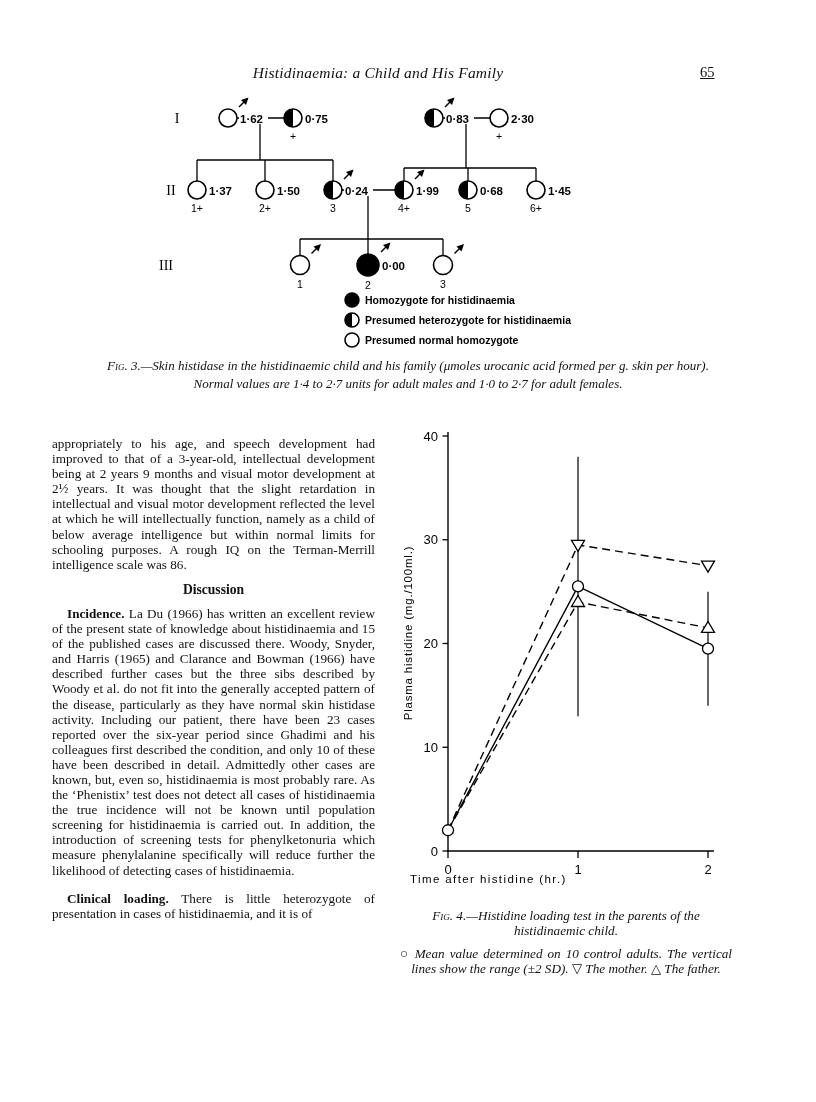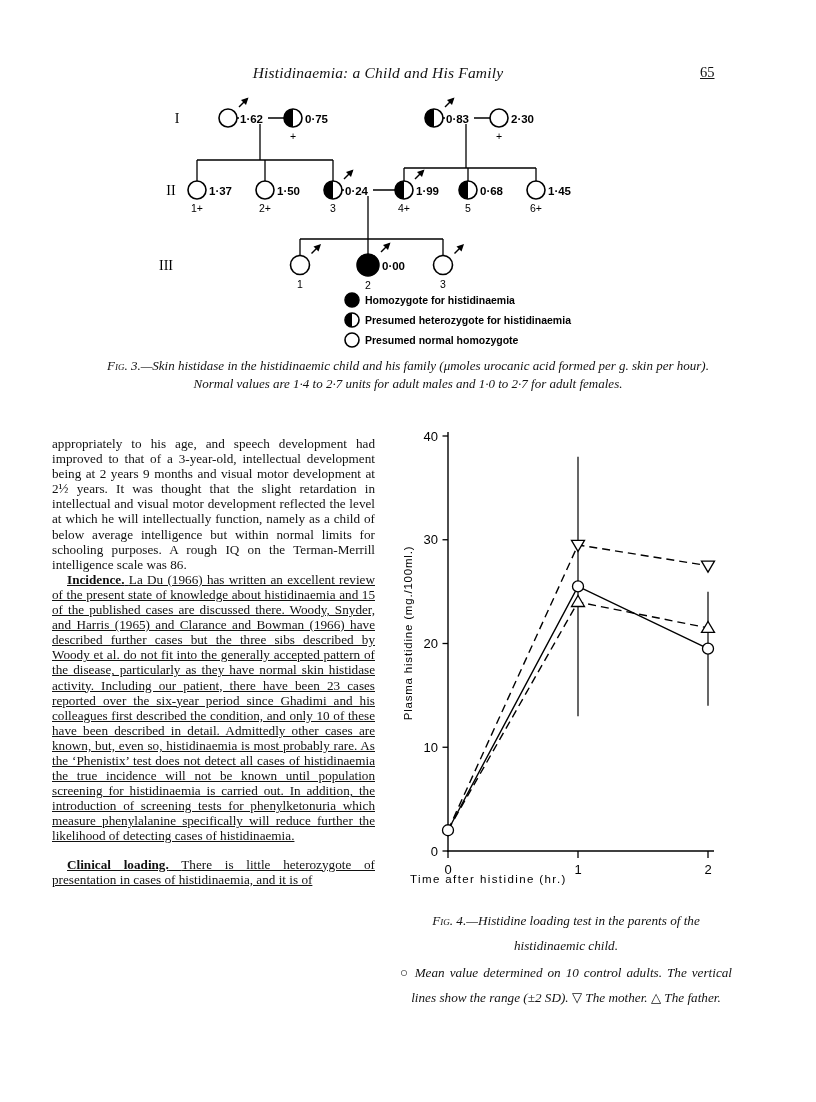--- a/index.html
+++ b/index.html
@@ -9,30 +9,30 @@
   .head-title{position:absolute;left:0;width:756px;text-align:center;font-style:italic;
               font-size:15.5px;letter-spacing:.2px;}
   .page-num{position:absolute;left:700px;top:0;font-size:14.5px;text-decoration:underline;}
   #pedigree-svg{position:absolute;top:92px;left:0;width:816px;height:262px;}
   .fig3-caption{position:absolute;top:357px;left:96px;width:624px;text-align:center;
                 font-style:italic;font-size:13px;line-height:1.4;}
   .cap-label{font-style:italic;font-variant:small-caps;}
   .col-left{position:absolute;top:400px;left:52px;width:323px;font-size:13.2px;
             line-height:15.1px;text-align:justify;margin-top:36px;}
   .col-left p{margin:0;}
-  .indent{text-indent:15px;text-decoration:underline;}
+  .indent{text-indent:15px;}
   .sp{margin-top:13px !important;}
   .lead{font-weight:bold;}
   .section-head{text-align:center;font-weight:bold;font-size:13.6px;margin:10px 0 9px 0;
                 text-indent:0;font-family:"Liberation Serif","DejaVu Serif",serif;}
   #fig4-svg{position:absolute;top:418px;left:398px;width:380px;height:486px;}
   .fig4-caption{position:absolute;top:908px;left:400px;width:332px;font-style:italic;
-                font-size:13.2px;line-height:25px;}
+                font-size:13.2px;line-height:15px;}
   .fig4-caption .c1{text-align:center;}
-  .fig4-caption .c2{text-align:justify;text-align-last:center;margin-top:2px;}
+  .fig4-caption .c2{text-align:justify;text-align-last:center;margin-top:8px;}
 </style>
 </head>
 <body>
 
 <div class="page">
 
   <div class="running-head">
     <div class="head-title">Histidinaemia: a Child and His Family</div>
     <div class="page-num">65</div>
   </div>
@@ -143,20 +143,21 @@
       </g>
     </svg>
 
   <div class="fig3-caption">
     <div><span class="cap-label">Fig. 3.</span><span>—Skin histidase in the histidinaemic child and his family (μmoles urocanic acid formed per g. skin per hour).</span></div>
     <div>Normal values are 1·4 to 2·7 units for adult males and 1·0 to 2·7 for adult females.</div>
   </div>
 
   <div class="col-left">
     <p class="body-p">appropriately to his age, and speech development had improved to that of a 3-year-old, intellectual development being at 2 years 9 months and visual motor development at 2½ years.  It was thought that the slight retardation in intellectual and visual motor development reflected the level at which he will intellectually function, namely as a child of below average intelligence but within normal limits for schooling purposes.  A rough IQ on the Terman-Merrill intelligence scale was 86.</p>
+    <h3 class="section-head">Discussion</h3>
     <p class="body-p indent"><span class="lead">Incidence.</span> <span>La Du (1966) has written an excellent review of the present state of knowledge about histidinaemia and 15 of the published cases are discussed there.  Woody, Snyder, and Harris (1965) and Clarance and Bowman (1966) have described further cases but the three sibs described by Woody et al. do not fit into the generally accepted pattern of the disease, particularly as they have normal skin histidase activity.  Including our patient, there have been 23 cases reported over the six-year period since Ghadimi and his colleagues first described the condition, and only 10 of these have been described in detail.  Admittedly other cases are known, but, even so, histidinaemia is most probably rare.  As the ‘Phenistix’ test does not detect all cases of histidinaemia the true incidence will not be known until population screening for histidinaemia is carried out.  In addition, the introduction of screening tests for phenylketonuria which measure phenylalanine specifically will reduce further the likelihood of detecting cases of histidinaemia.</span></p>
     <p class="body-p indent sp"><span class="lead">Clinical loading.</span> <span>There is little heterozygote of presentation in cases of histidinaemia, and it is of</span></p>
   </div>
 
   <svg id="fig4-svg" viewBox="0 0 380 486">
       <g stroke="#000" stroke-width="1.4">
         <line x1="50" y1="14" x2="50" y2="433.7"></line>
         <line x1="49.3" y1="433" x2="316" y2="433"></line>
       </g>
       <g>

